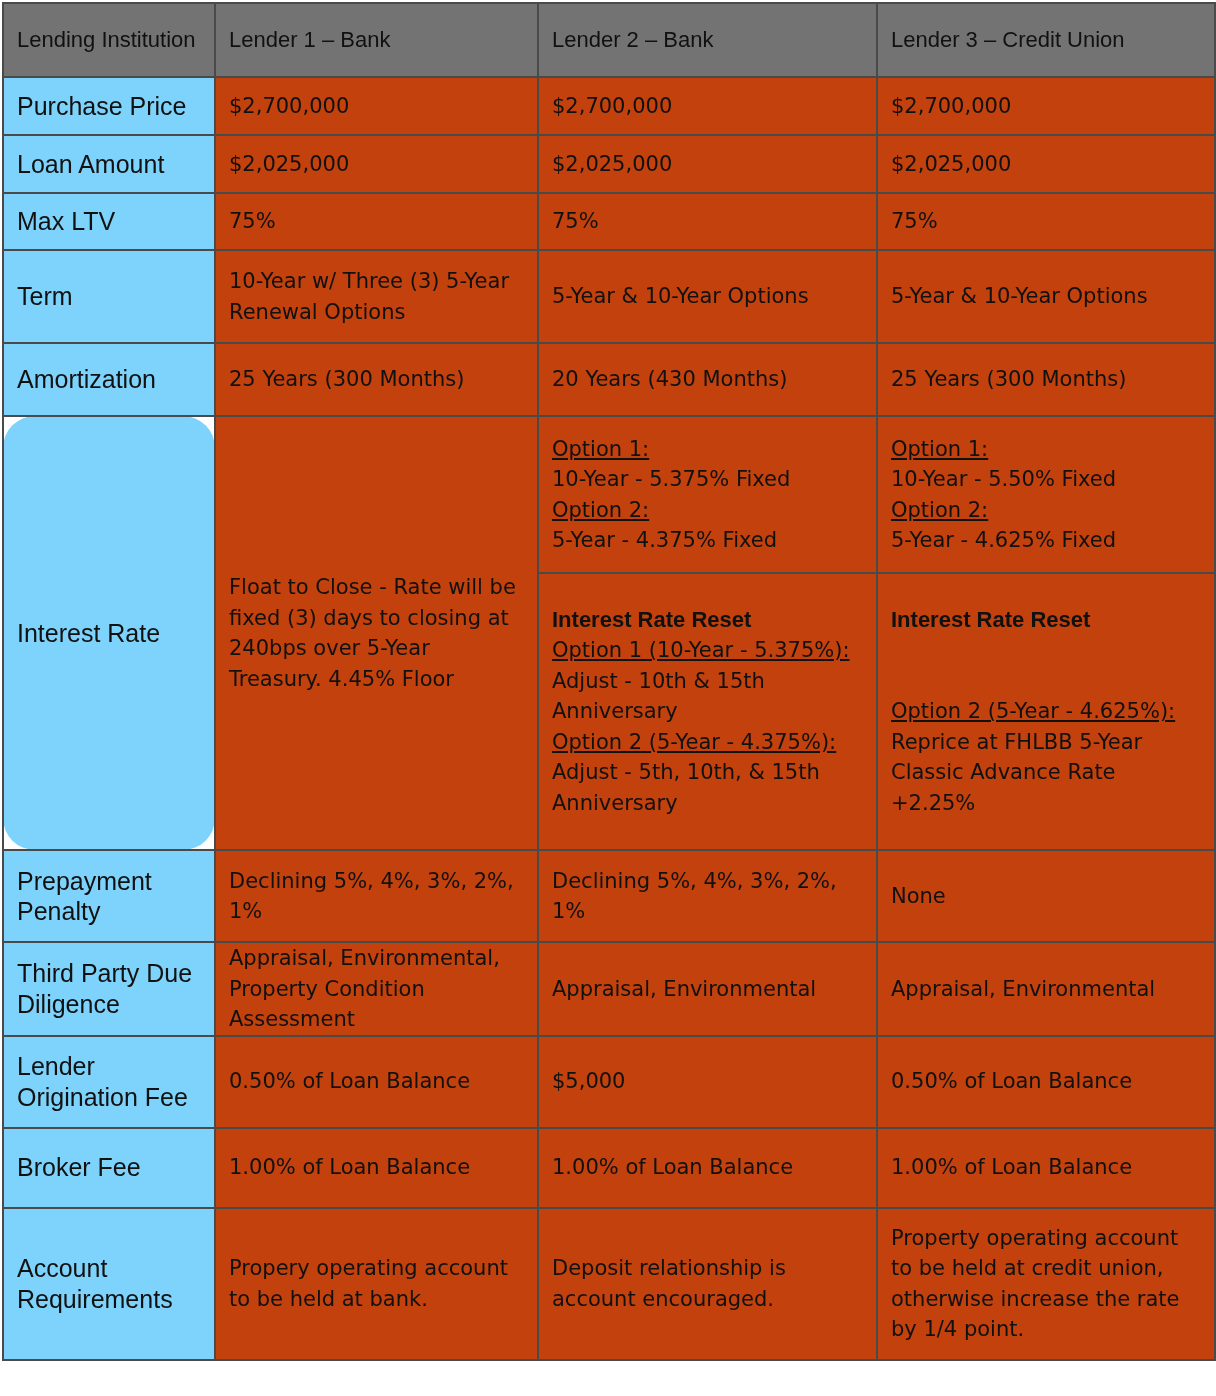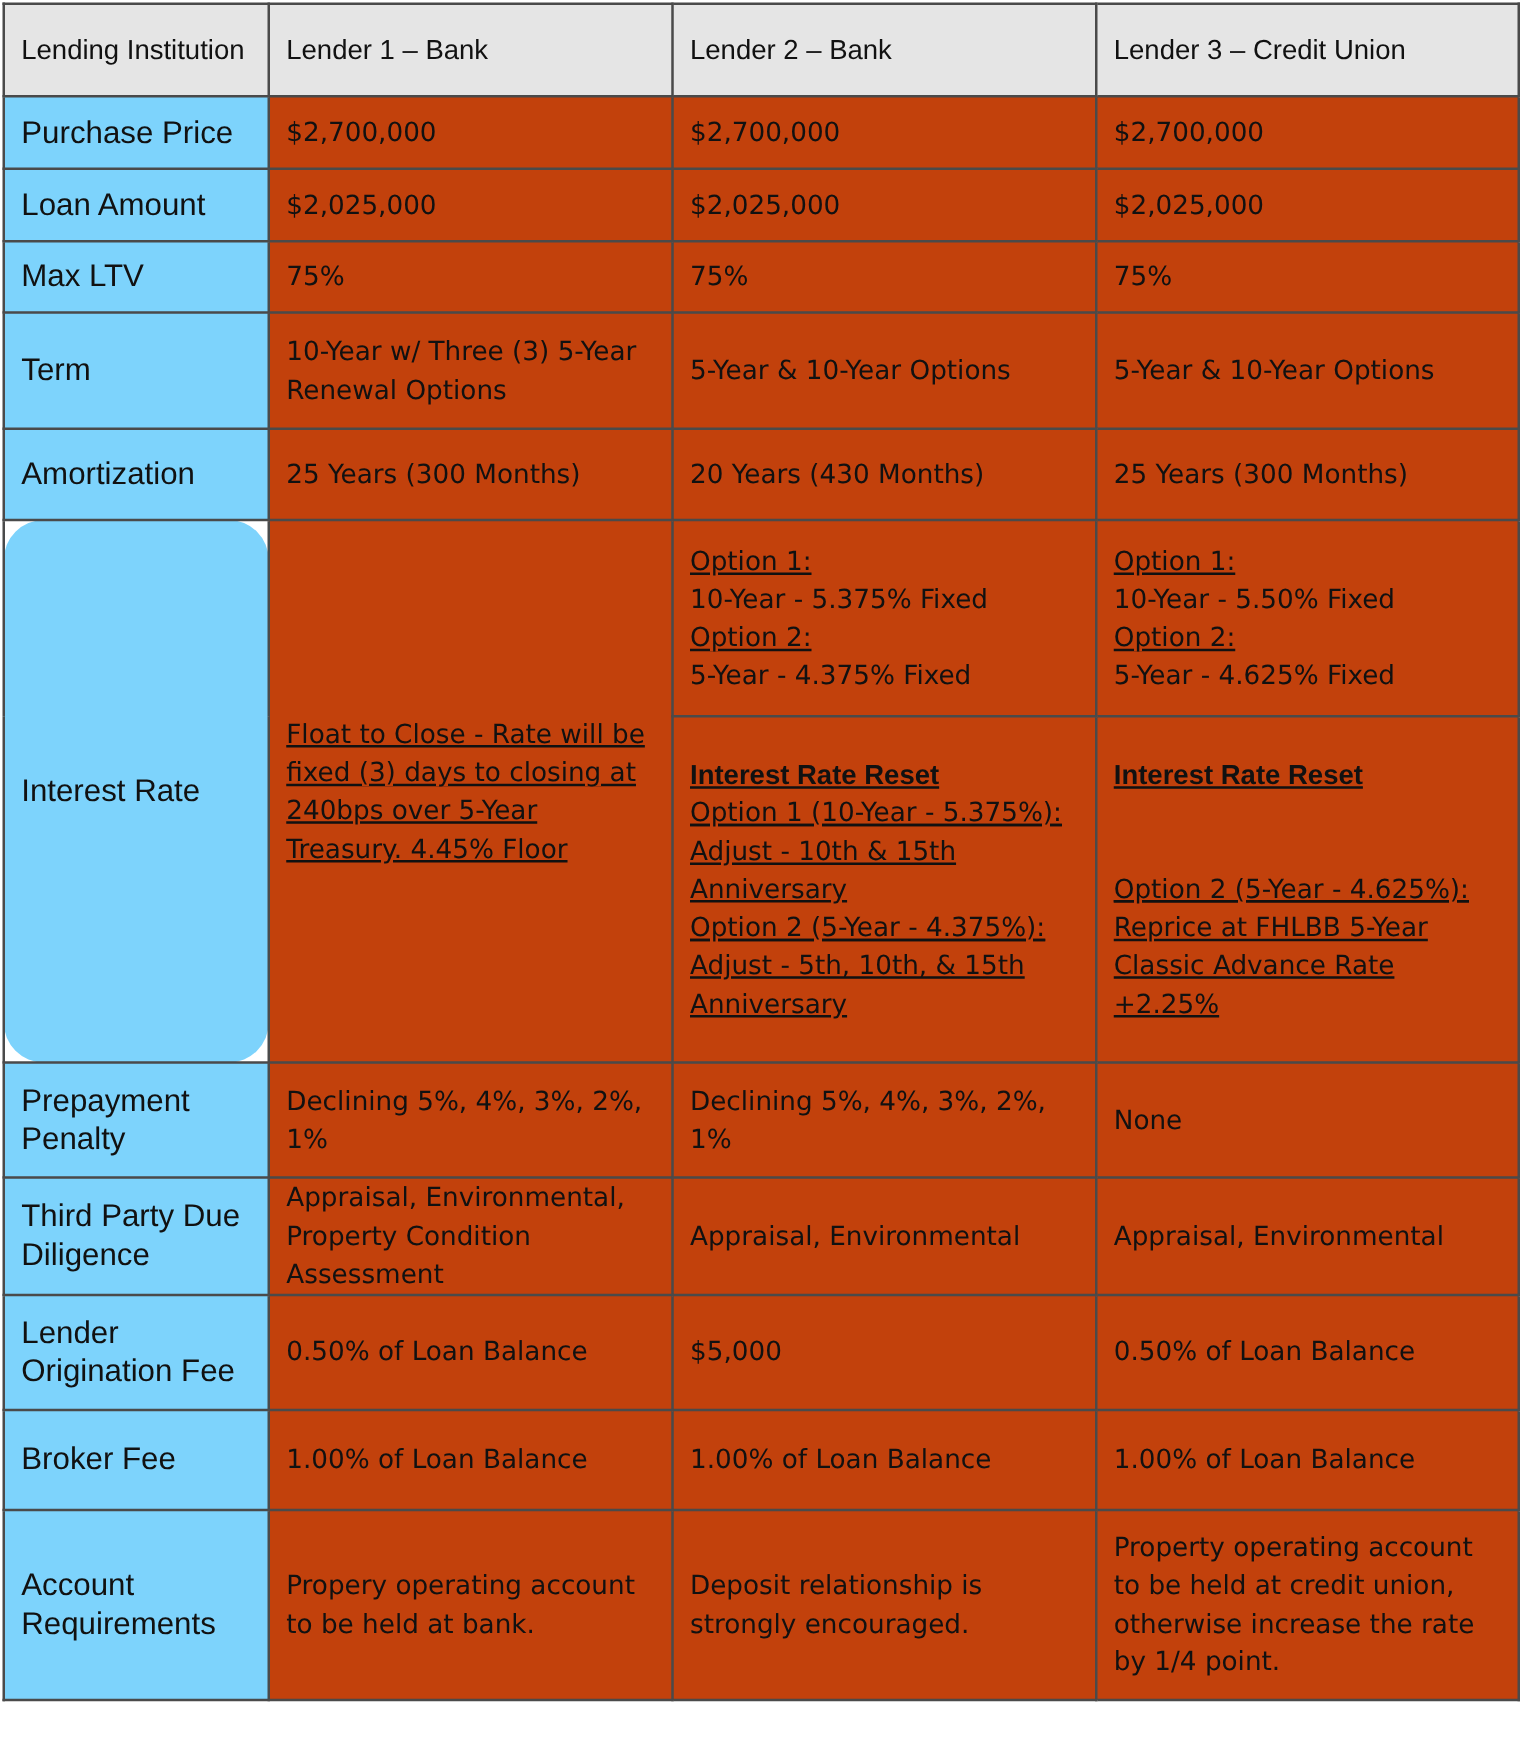--- a/index.html
+++ b/index.html
@@ -18,27 +18,27 @@
       padding: 0 12px 0 13px;
       vertical-align: middle;
       line-height: 30.5px;
       text-align: left;
       font-weight: normal;
     }
     col.c0 { width: 212px; }
     col.c1 { width: 323px; }
     col.c2 { width: 339px; }
     col.c3 { width: 338px; }
-    thead th { background: #e5e5e5; font-family: "Liberation Sans", sans-serif; font-weight: bold; font-size: 22px; line-height: 30px; margin-top: 32px; }
+    thead th { background: #737373; font-family: "Liberation Sans", sans-serif; font-weight: bold; font-size: 22px; line-height: 30px; margin-top: 32px; }
     thead th.c0 { font-size: 22px; }
     td.label { background: #7dd3fc; font-family: "Liberation Sans", sans-serif; font-weight: bold; font-size: 25px; line-height: 30.5px; }
     td.val { background: #c2410c; }
     .u { text-decoration: underline; }
     .b { font-family: "Liberation Sans", sans-serif; font-weight: bold; font-size: 22px; }
-    td.top { vertical-align: top; padding-top: 17px; text-decoration: underline; }
+    td.top { vertical-align: top; padding-top: 17px; }
     td.topIR { vertical-align: top; padding-top: 18px; border-radius: 32px; }
     .spacer { height: 61px; }
   </style>
 </head>
 <body>
 
 <table class="cmp">
   <colgroup>
       <col class="c0">
       <col class="c1">
@@ -135,17 +135,17 @@
     </tr>
     <tr style="height:80px">
       <td class="label">Broker Fee</td>
       <td class="val">1.00% of Loan Balance</td>
       <td class="val">1.00% of Loan Balance</td>
       <td class="val">1.00% of Loan Balance</td>
     </tr>
     <tr style="height:152px">
       <td class="label">Account Requirements</td>
       <td class="val">Propery operating account to be held at bank.</td>
-      <td class="val">Deposit relationship is strongly encouraged.</td>
+      <td class="val">Deposit relationship is account encouraged.</td>
       <td class="val">Property operating account to be held at credit union, otherwise increase the rate by 1/4 point.</td>
     </tr>
   </tbody>
 </table>
 
 </body></html>

